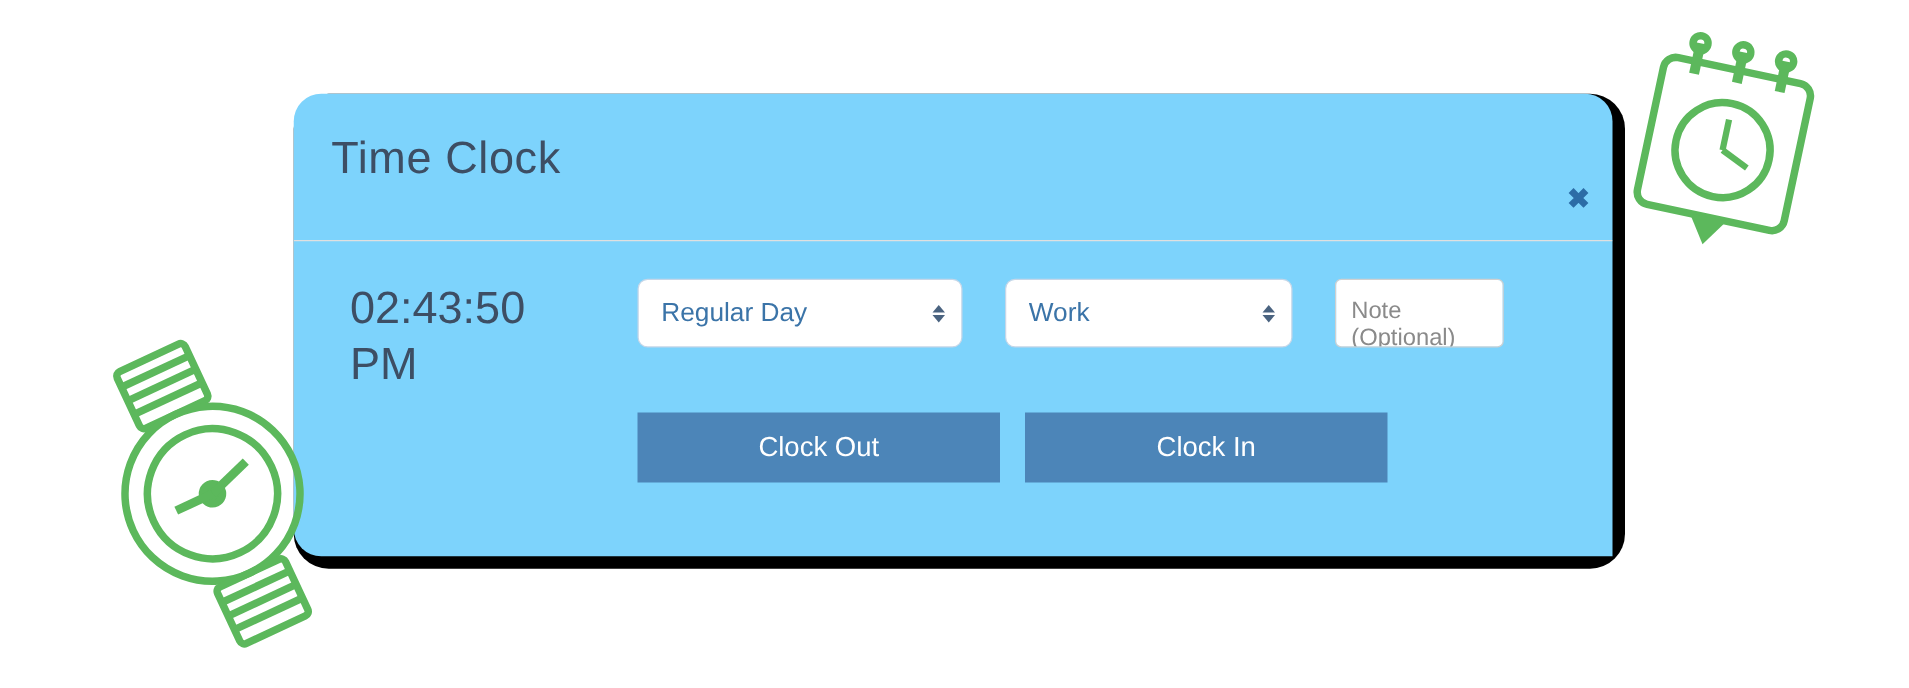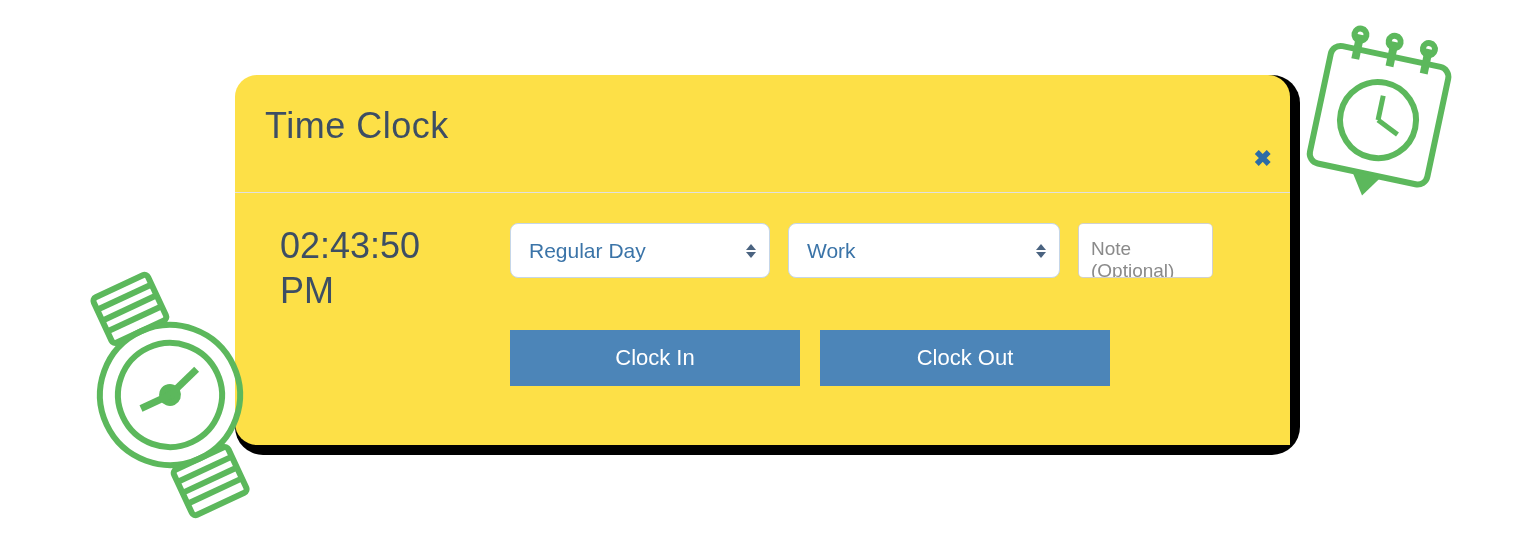--- a/index.html
+++ b/index.html
@@ -30,21 +30,21 @@
       background: #000;
       border-radius: 28px;
       z-index: 1;
     }
     .card {
       position: absolute;
       top: 0;
       left: 0;
       width: calc(100% - 10px);
       height: calc(100% - 10px);
-      background: #fde047;
+      background: #7dd3fc;
       border-radius: 22px 22px 0 22px;
       z-index: 2;
       overflow: hidden;
     }
     .card-header {
       padding: 30px 0 45px 30px;
       border-bottom: 1px solid #e0e0e0;
       position: relative;
     }
     .card-title {
@@ -78,21 +78,21 @@
       font-weight: 400;
     }
     .controls-col {
       flex: 1;
       display: flex;
       flex-direction: column;
       gap: 52px;
     }
     .controls-row {
       display: flex;
-      gap: 18px;
+      gap: 34px;
       align-items: flex-start;
     }
     .select-wrap {
       position: relative;
       width: 260px;
     }
     .select-wrap select {
       width: 100%;
       height: 55px;
       padding: 0 40px 0 18px;
@@ -100,21 +100,21 @@
       border-radius: 8px;
       background: #fff;
       font-size: 21px;
       color: #3b74a8;
       appearance: none;
       -webkit-appearance: none;
       cursor: pointer;
       font-family: inherit;
     }
     .select-wrap.wide {
-      width: 272px;
+      width: 230px;
     }
     .select-arrows {
       position: absolute;
       right: 14px;
       top: 50%;
       transform: translateY(-50%);
       pointer-events: none;
       display: flex;
       flex-direction: column;
       gap: 2px;
@@ -241,19 +241,19 @@
               <option>Work</option>
             </select>
             <div class="select-arrows">
               <div class="arrow-up"></div>
               <div class="arrow-down"></div>
             </div>
           </div>
           <textarea class="note-input" placeholder="Note (Optional)" style=""></textarea>
         </div>
         <div class="button-row">
+          <button class="action-btn">Clock Out</button>
           <button class="action-btn">Clock In</button>
-          <button class="action-btn">Clock Out</button>
         </div>
       </div>
     </div>
   </div>
 </div>
 
 </body></html>

